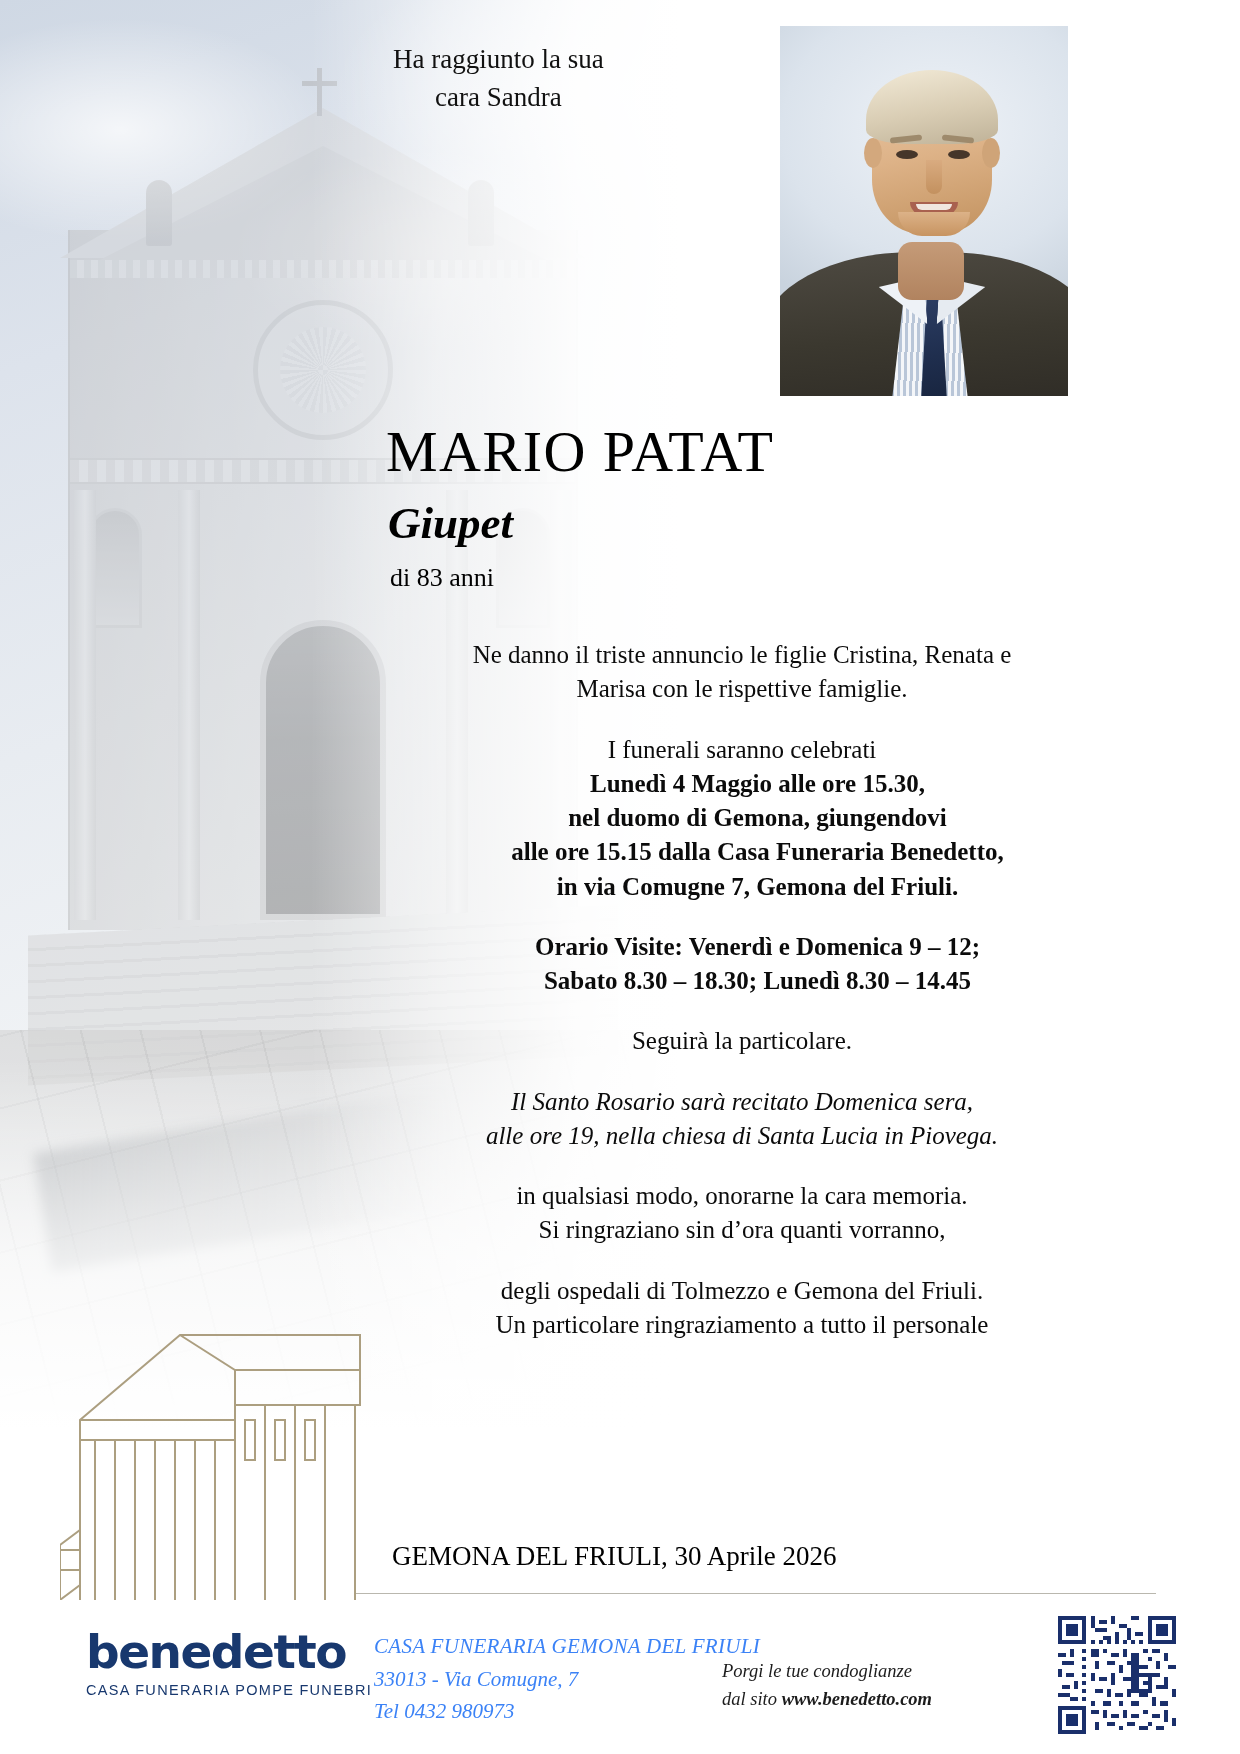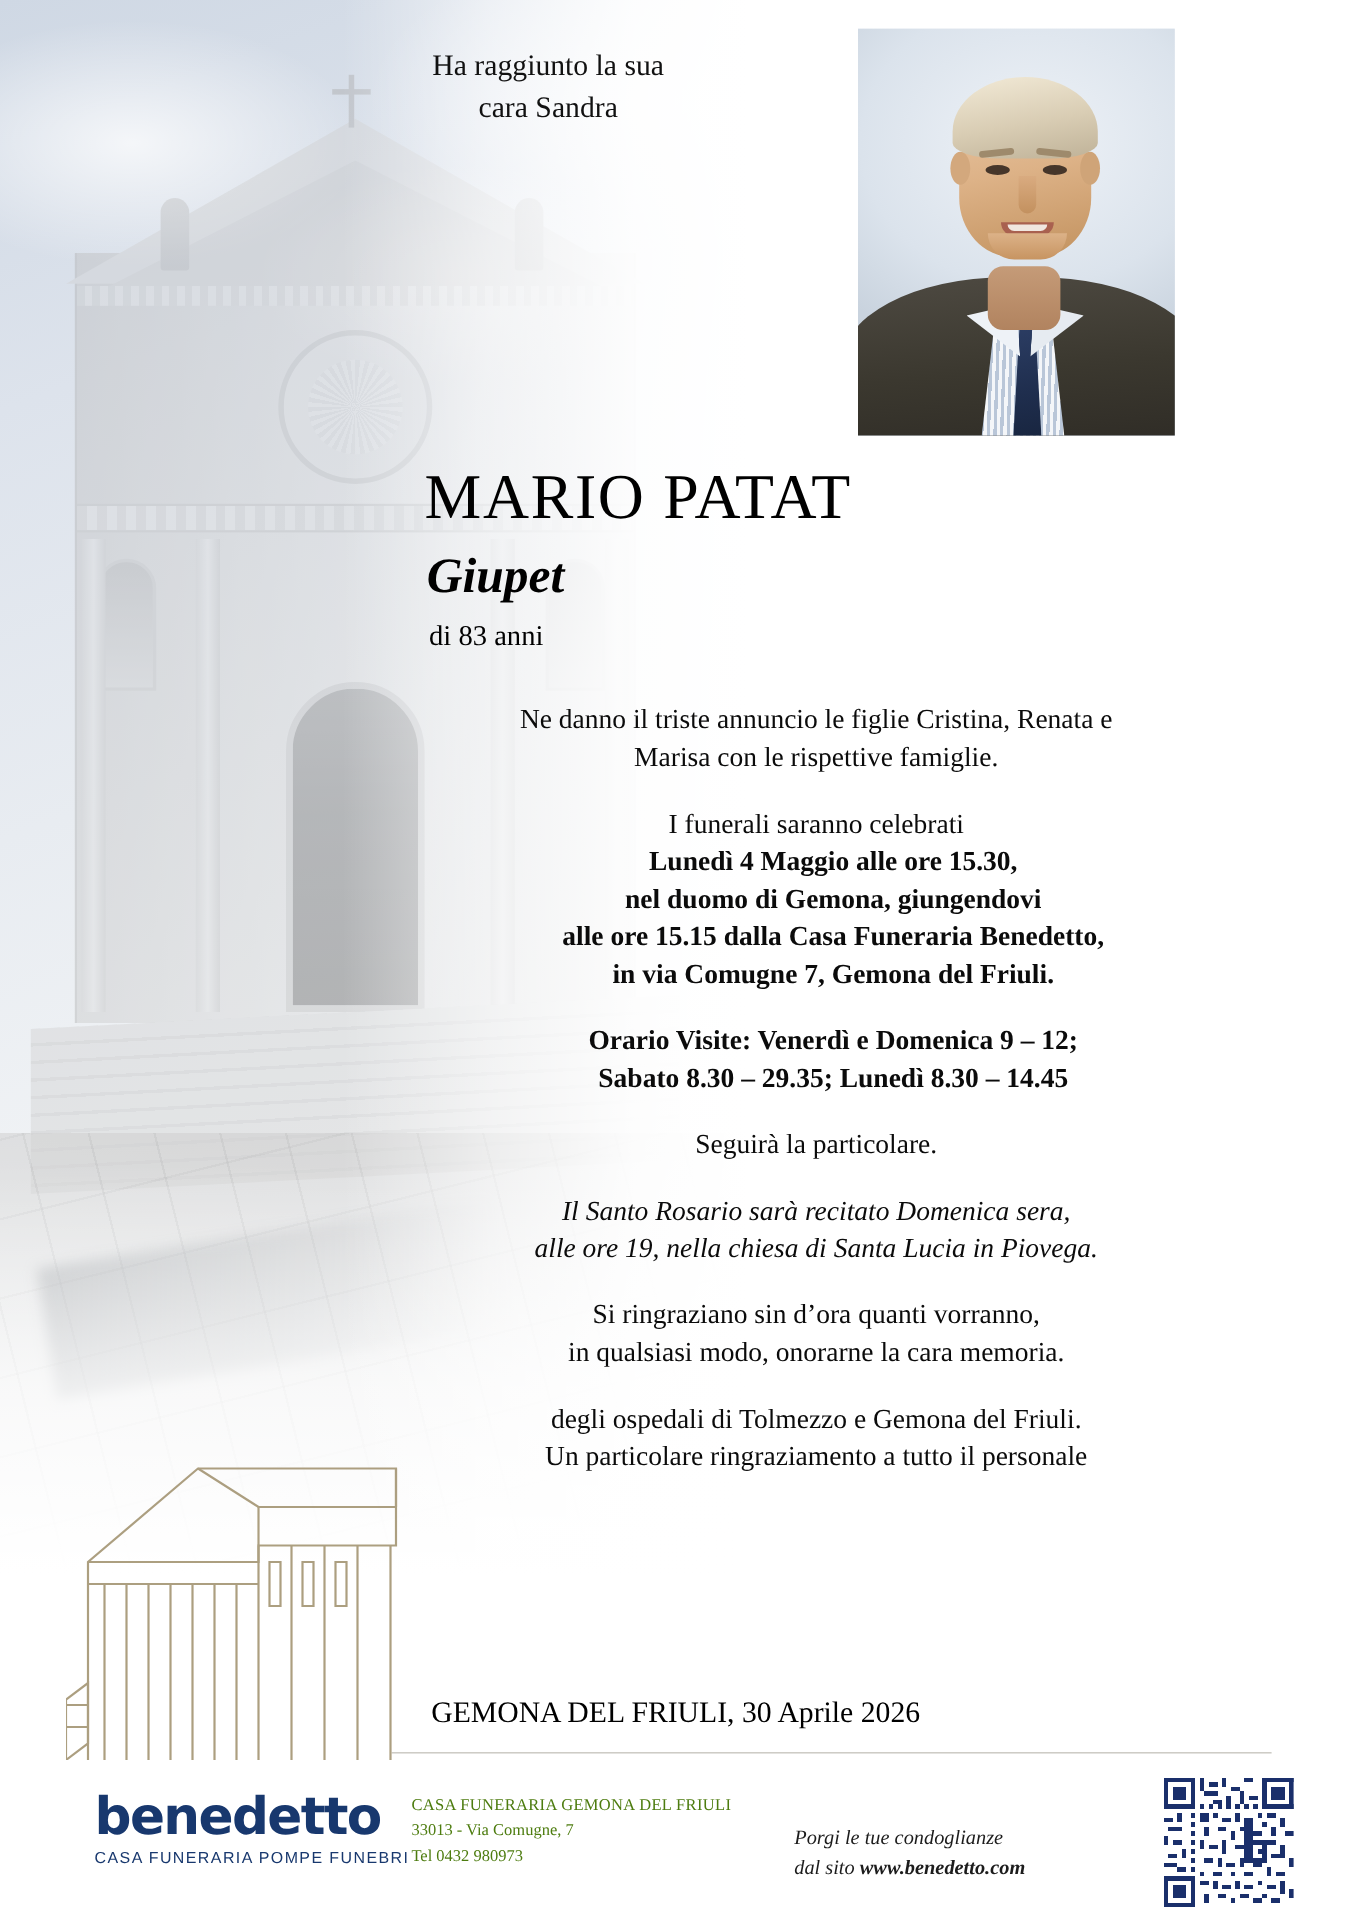--- a/index.html
+++ b/index.html
@@ -463,23 +463,24 @@
     letter-spacing: 1.3px;
     color: #18386e;
     margin-top: 7px;
     white-space: nowrap;
   }
 
   .addr {
     position: absolute;
     left: 374px;
     top: 30px;
-    font-size: 15px;
+    font-size: 21px;
+    font-style: italic;
     line-height: 1.55;
-    color: #4d7c0f;
+    color: #3b82f6;
   }
   .addr .capline { font-variant: small-caps; letter-spacing: .3px; }
 
   .condoglianze {
     position: absolute;
     left: 722px;
     top: 58px;
     font-size: 18.5px;
     font-style: italic;
     line-height: 1.5;
@@ -583,35 +584,35 @@
       <div class="bold-block">
         <div>Lunedì 4 Maggio alle ore 15.30,</div>
         <div>nel duomo di Gemona, giungendovi</div>
         <div>alle ore 15.15 dalla Casa Funeraria Benedetto,</div>
         <div>in via Comugne 7, Gemona del Friuli.</div>
       </div>
     </div>
 
     <div class="para bold-block">
       <div>Orario Visite: Venerdì e Domenica 9 – 12;</div>
-      <div>Sabato 8.30 – 29.35; Lunedì 8.30 – 14.45</div>
+      <div>Sabato 8.30 – 18.30; Lunedì 8.30 – 14.45</div>
     </div>
 
     <div class="para">
       <div>Seguirà la particolare.</div>
     </div>
 
     <div class="para italic-block">
       <div>Il Santo Rosario sarà recitato Domenica sera,</div>
       <div>alle ore 19, nella chiesa di Santa Lucia in Piovega.</div>
     </div>
 
     <div class="para">
+      <div>in qualsiasi modo, onorarne la cara memoria.</div>
       <div>Si ringraziano sin d’ora quanti vorranno,</div>
-      <div>in qualsiasi modo, onorarne la cara memoria.</div>
     </div>
 
     <div class="para">
       <div>degli ospedali di Tolmezzo e Gemona del Friuli.</div>
       <div>Un particolare ringraziamento a tutto il personale</div>
     </div>
 
   </div>
 
   <div class="city-date">GEMONA DEL FRIULI, 30 Aprile 2026</div>

